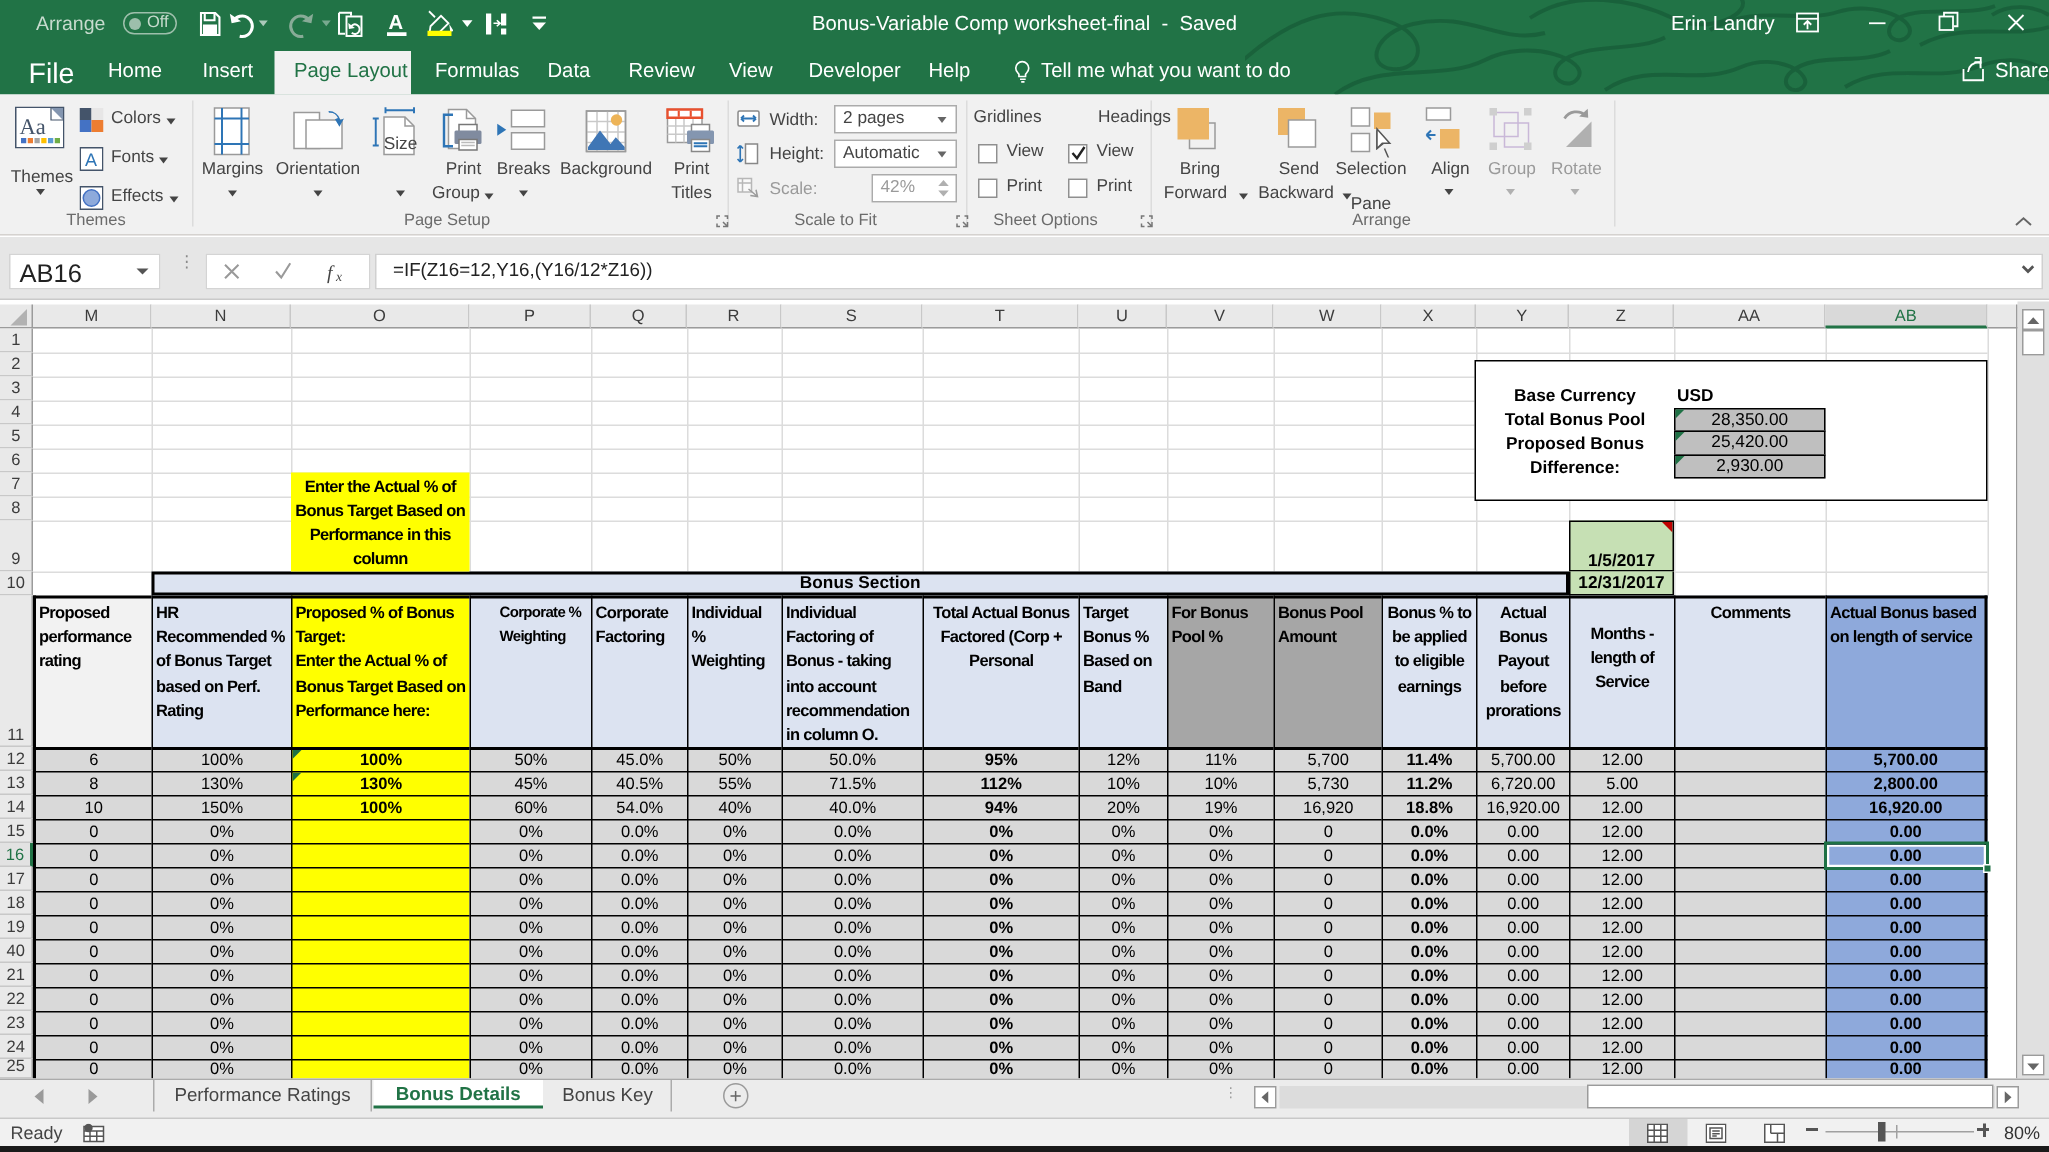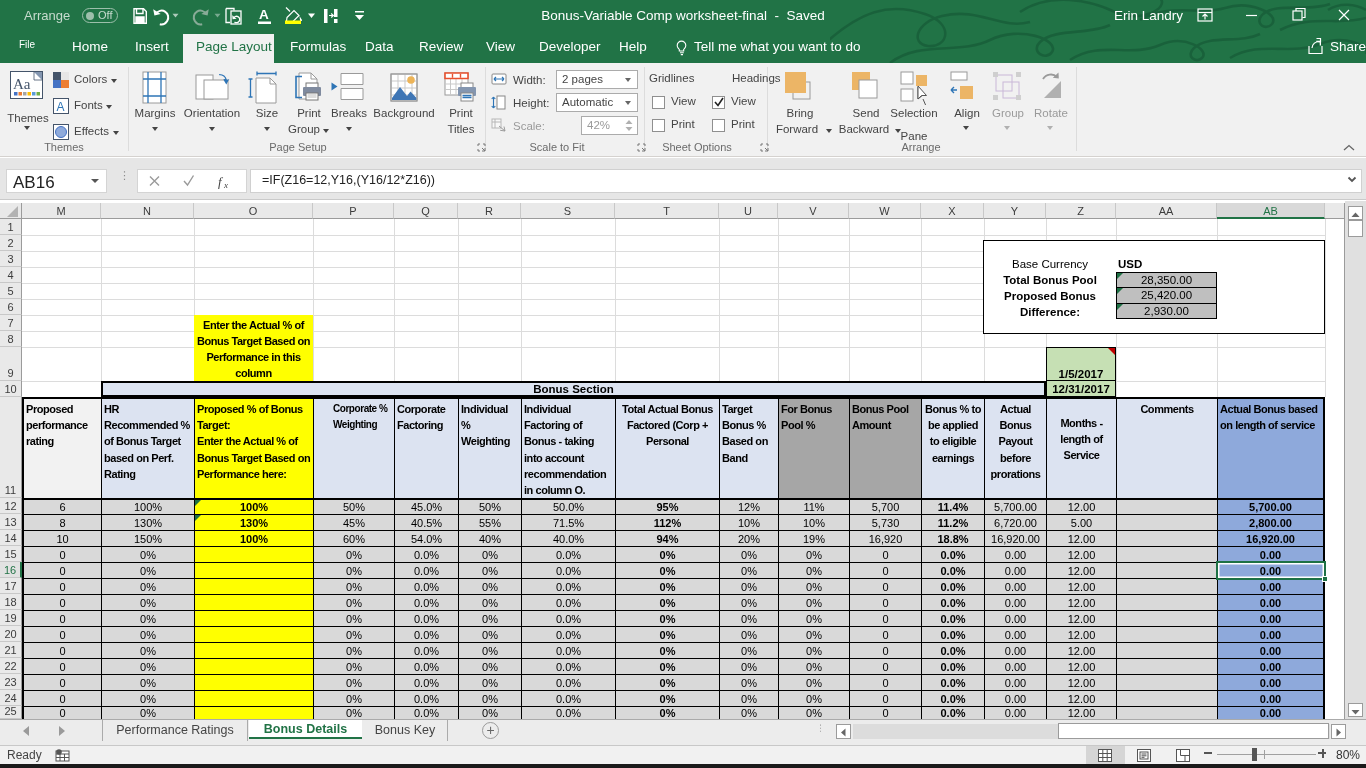--- a/index.html
+++ b/index.html
@@ -87,21 +87,21 @@
 <rect x="8" y="3" width="14" height="12"></rect>
       <path d="M8,6.5 h14"></path>
       <path d="M15,13.5 v-5 m-2.5,2 l2.5,-2.5 2.5,2.5"></path>
 <path d="M56,9.5 h11"></path>
 <rect x="103" y="5" width="9" height="9"></rect>
       <path d="M106,5 v-2.5 h9 v9 h-2.5"></path>
 <path d="M149,4 l10,10 m0,-10 l-10,10"></path>
 </g>
   </svg>
 <div class="abs" style="left:183px;top:34px;width:91px;height:29px;background:#f1f1f1;"></div>
-<div class="abs" style="left:19px;top:39px;color:#fff;font-size:10px;">File</div>
+<div class="abs" style="left:19px;top:39px;color:#fff;font-size:19px;">File</div>
 <div class="abs" style="left:72px;top:39px;color:#fff;font-size:13.5px;">Home</div>
 <div class="abs" style="left:135px;top:39px;color:#fff;font-size:13.5px;">Insert</div>
 <div class="abs" style="left:196px;top:39px;color:#217346;font-size:13.5px;">Page Layout</div>
 <div class="abs" style="left:290px;top:39px;color:#fff;font-size:13.5px;">Formulas</div>
 <div class="abs" style="left:365px;top:39px;color:#fff;font-size:13.5px;">Data</div>
 <div class="abs" style="left:419px;top:39px;color:#fff;font-size:13.5px;">Review</div>
 <div class="abs" style="left:486px;top:39px;color:#fff;font-size:13.5px;">View</div>
 <div class="abs" style="left:539px;top:39px;color:#fff;font-size:13.5px;">Developer</div>
 <div class="abs" style="left:619px;top:39px;color:#fff;font-size:13.5px;">Help</div>
 <svg class="abs" style="left:674px;top:38px;width:16px;height:18px" viewBox="0 0 16 18">
@@ -203,21 +203,21 @@
 <div class="ribtxt" style="left:157px;top:107px;width:110px;">Orientation</div>
 <div class="abs" style="left:208.5px;top:127px;width:0;height:0;border-left:3.5px solid transparent;border-right:3.5px solid transparent;border-top:4px solid #444;"></div>
 <div class="abs" style="left:247px;top:71px;width:40px;height:34px;"><svg width="40" height="34" viewBox="0 0 40 34">
       <g stroke="#2e75b6" stroke-width="1.3" fill="none">
         <path d="M10,2.5 h19 M10,0.5 v4 M29,0.5 v4"></path>
         <path d="M3.5,8 v18 M1.5,8 h4 M1.5,26 h4"></path>
       </g>
       <path d="M9,7 h14 l6,6 v19 h-20 z" fill="#fff" stroke="#9a9a9a"></path>
       <path d="M23,7 v6 h6" fill="none" stroke="#9a9a9a"></path>
     </svg></div>
-<div class="ribtxt" style="left:212px;top:107px;width:110px;">Size</div>
+<div class="ribtxt" style="left:212px;top:90px;width:110px;">Size</div>
 <div class="abs" style="left:263.5px;top:127px;width:0;height:0;border-left:3.5px solid transparent;border-right:3.5px solid transparent;border-top:4px solid #444;"></div>
 <div class="abs" style="left:289px;top:71px;width:40px;height:34px;"><svg width="40" height="34" viewBox="0 0 40 34">
       <path d="M10,2 h12 l6,6 v20 h-18 z" fill="#fff" stroke="#9a9a9a"></path>
       <path d="M22,2 v6 h6" fill="none" stroke="#9a9a9a"></path>
       <path d="M13,5.5 h-6 v21 h6" fill="none" stroke="#2e75b6" stroke-width="1.6"></path>
       <g>
         <rect x="18,14" width="0" height="0"></rect>
         <rect x="17" y="12" width="12" height="5" fill="#fff" stroke="#777"></rect>
         <rect x="14" y="16" width="18" height="9" rx="1" fill="#808b9f"></rect>
         <rect x="17" y="22" width="12" height="7" fill="#fff" stroke="#777"></rect>
@@ -408,21 +408,21 @@
 <div class="rhead" style="top:381px;height:16px;border-right:1px solid #9b9b9b;color:#3c3c3c;background:#e9e9e9;">10</div>
 <div class="rhead" style="top:397px;height:101px;border-right:1px solid #9b9b9b;color:#3c3c3c;background:#e9e9e9;">11</div>
 <div class="rhead" style="top:498px;height:16px;border-right:1px solid #9b9b9b;color:#3c3c3c;background:#e9e9e9;">12</div>
 <div class="rhead" style="top:514px;height:16px;border-right:1px solid #9b9b9b;color:#3c3c3c;background:#e9e9e9;">13</div>
 <div class="rhead" style="top:530px;height:16px;border-right:1px solid #9b9b9b;color:#3c3c3c;background:#e9e9e9;">14</div>
 <div class="rhead" style="top:546px;height:16px;border-right:1px solid #9b9b9b;color:#3c3c3c;background:#e9e9e9;">15</div>
 <div class="rhead" style="top:562px;height:16px;border-right:2px solid #217346;color:#217346;background:#e2e2e2;">16</div>
 <div class="rhead" style="top:578px;height:16px;border-right:1px solid #9b9b9b;color:#3c3c3c;background:#e9e9e9;">17</div>
 <div class="rhead" style="top:594px;height:16px;border-right:1px solid #9b9b9b;color:#3c3c3c;background:#e9e9e9;">18</div>
 <div class="rhead" style="top:610px;height:16px;border-right:1px solid #9b9b9b;color:#3c3c3c;background:#e9e9e9;">19</div>
-<div class="rhead" style="top:626px;height:16px;border-right:1px solid #9b9b9b;color:#3c3c3c;background:#e9e9e9;">20</div>
+<div class="rhead" style="top:626px;height:16px;border-right:1px solid #9b9b9b;color:#3c3c3c;background:#e9e9e9;">40</div>
 <div class="rhead" style="top:642px;height:16px;border-right:1px solid #9b9b9b;color:#3c3c3c;background:#e9e9e9;">21</div>
 <div class="rhead" style="top:658px;height:16px;border-right:1px solid #9b9b9b;color:#3c3c3c;background:#e9e9e9;">22</div>
 <div class="rhead" style="top:674px;height:16px;border-right:1px solid #9b9b9b;color:#3c3c3c;background:#e9e9e9;">23</div>
 <div class="rhead" style="top:690px;height:16px;border-right:1px solid #9b9b9b;color:#3c3c3c;background:#e9e9e9;">24</div>
 <div class="rhead" style="top:706px;height:13px;border-right:1px solid #9b9b9b;color:#3c3c3c;background:#e9e9e9;">25</div>
 <div class="abs" style="left:22px;top:219px;width:1328px;height:500px;overflow:hidden;" id="gridarea">
 <div class="abs" style="left:79px;top:0px;width:1px;height:178px;background:#dcdcdc;"></div>
 <div class="abs" style="left:172px;top:0px;width:1px;height:178px;background:#dcdcdc;"></div>
 <div class="abs" style="left:291px;top:0px;width:1px;height:178px;background:#dcdcdc;"></div>
 <div class="abs" style="left:372px;top:0px;width:1px;height:178px;background:#dcdcdc;"></div>
@@ -455,21 +455,21 @@
     <div style="position:absolute;bottom:0;width:100%;text-align:center;font-weight:bold;font-size:11.5px;">1/5/2017</div>
     <div style="position:absolute;right:0;top:0;width:0;height:0;border-left:7px solid transparent;border-top:7px solid #c00000;"></div>
   </div>
 <div class="cell" style="left:1046px;top:381px;width:70px;height:16px;background:#c6e0b4;border:1px solid #000;border-top:none;">
     <div style="position:absolute;top:50%;transform:translateY(-50%);width:100%;text-align:center;font-weight:bold;font-size:11.5px;">12/31/2017</div>
   </div>
 <div class="cell" style="left:194px;top:315px;width:119px;height:66px;background:#ffff00;">
     <div style="position:absolute;top:2px;width:100%;text-align:center;font-weight:bold;font-size:11px;line-height:16px;white-space:nowrap;letter-spacing:-0.45px;">Enter the Actual % of<br>Bonus Target Based on<br>Performance in this<br>column</div>
   </div>
 <div class="abs" style="left:983px;top:240px;width:342px;height:94px;border:1.5px solid #000;background:#fff;"></div>
-<div class="abs" style="left:960px;top:255.5px;width:180px;height:16px;font-size:11.5px;font-weight:normal;text-align:center;line-height:16px;">Base Currency</div>
+<div class="abs" style="left:960px;top:255.5px;width:180px;height:16px;font-size:11.5px;font-weight:bold;text-align:center;line-height:16px;">Base Currency</div>
 <div class="abs" style="left:960px;top:271.5px;width:180px;height:16px;font-size:11.5px;font-weight:bold;text-align:center;line-height:16px;">Total Bonus Pool</div>
 <div class="abs" style="left:960px;top:287.5px;width:180px;height:16px;font-size:11.5px;font-weight:bold;text-align:center;line-height:16px;">Proposed Bonus</div>
 <div class="abs" style="left:960px;top:303.5px;width:180px;height:16px;font-size:11.5px;font-weight:bold;text-align:center;line-height:16px;">Difference:</div>
 <div class="abs" style="left:1118px;top:255.5px;font-size:11.5px;font-weight:bold;line-height:16px;">USD</div>
 <div class="abs" style="left:1116px;top:271.5px;width:101px;height:16.5px;background:#bfbfbf;border:1px solid #000;font-size:11.5px;text-align:center;line-height:15px;">28,350.00<div style="position:absolute;left:0;top:0;width:0;height:0;border-right:6px solid transparent;border-top:6px solid #1e7145;border-left:0"></div></div>
 <div class="abs" style="left:1116px;top:287px;width:101px;height:16.5px;background:#bfbfbf;border:1px solid #000;font-size:11.5px;text-align:center;line-height:15px;">25,420.00<div style="position:absolute;left:0;top:0;width:0;height:0;border-right:6px solid transparent;border-top:6px solid #1e7145;border-left:0"></div></div>
 <div class="abs" style="left:1116px;top:302.5px;width:101px;height:16.5px;background:#bfbfbf;border:1px solid #000;font-size:11.5px;text-align:center;line-height:15px;">2,930.00<div style="position:absolute;left:0;top:0;width:0;height:0;border-right:6px solid transparent;border-top:6px solid #1e7145;border-left:0"></div></div>
 <div class="cell" style="left:22px;top:397px;width:79px;height:101px;background:#f2f2f2;border-left:2px solid #000;border-top:2px solid #000;">
     <div style="position:absolute;top:2px;width:100%;padding:0 2px;box-sizing:border-box;font-weight:bold;font-size:11px;line-height:16.2px;text-align:left;white-space:nowrap;letter-spacing:-0.45px;">Proposed<br>performance<br>rating</div>
   </div>

